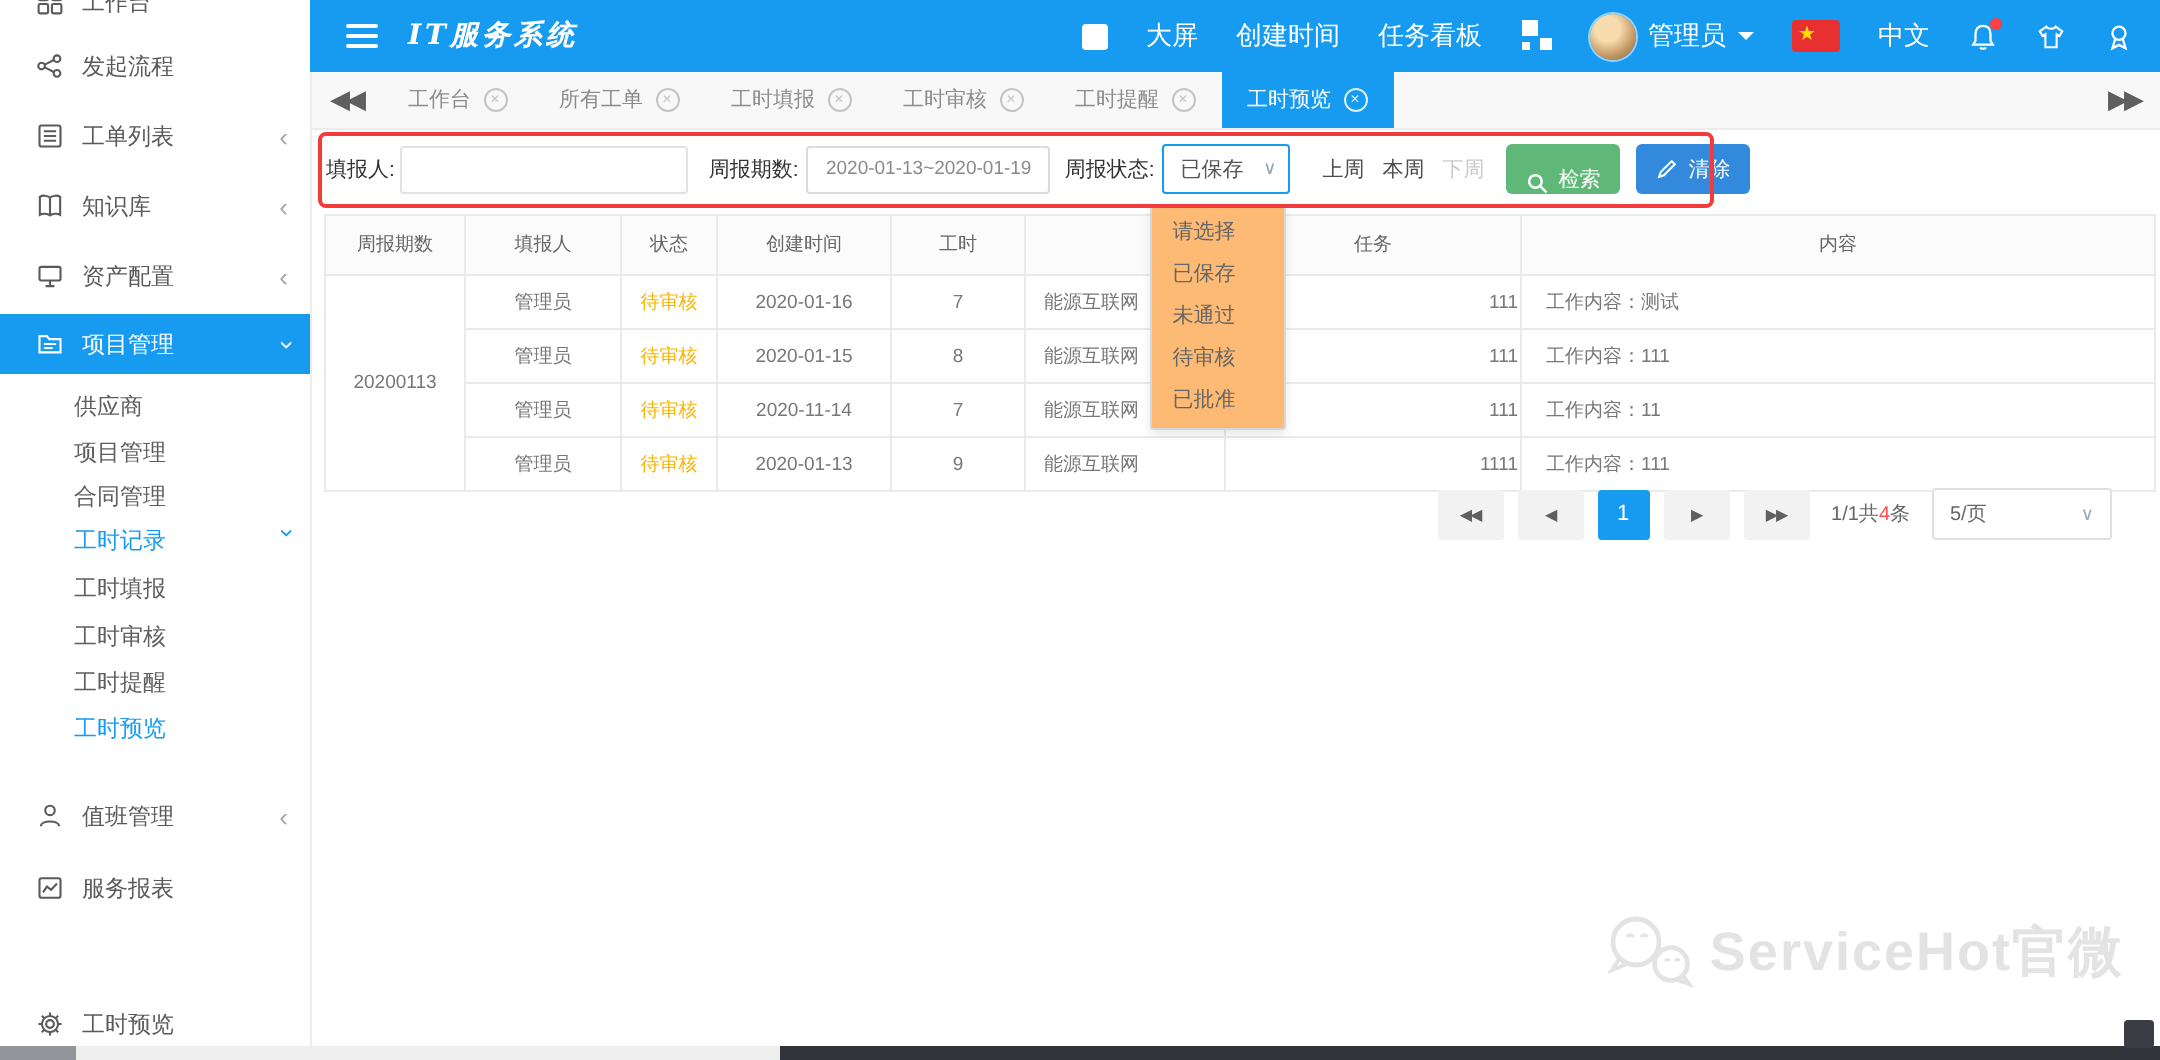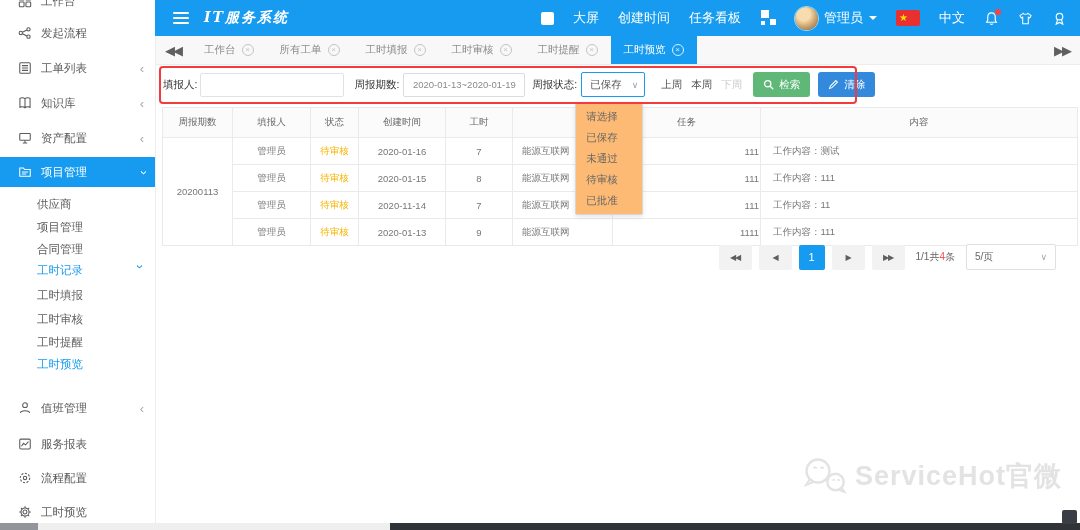--- a/index.html
+++ b/index.html
@@ -8,21 +8,21 @@
   
   .sidebar{position:absolute;left:0;top:0;width:155px;height:530px;background:#fff;border-right:1px solid #ededed;z-index:10;}
   .sit{position:absolute;left:0;width:155px;height:26px;display:flex;align-items:center;padding-left:18px;box-sizing:border-box;color:#5a5a5a;font-size:11.5px;cursor:pointer;}
   .sit .si-icon{width:14px;height:14px;margin-right:9px;display:inline-flex;flex:none;}
   .sit svg{stroke:currentColor;fill:none;}
   .chev{position:absolute;right:11px;color:#a8a8a8;font-size:13px;line-height:1;}
   .chev.down{transform:rotate(-90deg);}
   .sit.active{background:#169bf0;color:#fff;height:30px;}
   .sit.active .chev{color:#fff;}
   .ssub{position:absolute;left:0;width:155px;height:22px;line-height:22px;padding-left:37px;box-sizing:border-box;color:#5e5e5e;font-size:11.5px;cursor:pointer;}
-  .ssub.blue{color:#169bf0;font-family:Liberation Mono, monospace;}
+  .ssub.blue{color:#169bf0;}
   
   .header{position:absolute;left:155px;top:0;width:925px;height:36px;background:#169bf0;display:flex;align-items:center;z-index:10;color:#fff;}
   .ham{width:16px;display:flex;flex-direction:column;gap:3px;margin-left:18px;cursor:pointer;}
   .ham i{height:2px;background:#fff;border-radius:1px;}
   .app-title{margin-left:15px;font-family:"DejaVu Serif","Liberation Serif",serif;font-style:italic;font-weight:bold;font-size:14px;letter-spacing:2px;}
   .h-right{display:flex;align-items:center;gap:19px;margin-left:auto;margin-right:13px;}
   .h-link{font-size:13px;cursor:pointer;white-space:nowrap;}
   .sq-icon{width:13px;height:13px;background:#fff;border-radius:2px;cursor:pointer;}
   .tiles{position:relative;width:16px;height:16px;cursor:pointer;}
   .tiles i{position:absolute;background:#fff;display:block;}
@@ -48,21 +48,21 @@
   .annotation{position:absolute;left:159px;top:66px;width:694px;height:34px;border:2px solid #f43b3b;border-radius:4px;z-index:70;pointer-events:none;}
   .filterbar{position:absolute;left:163px;top:71px;height:27px;display:flex;align-items:center;z-index:55;}
   .f-label{font-size:10.5px;color:#333;white-space:nowrap;}
   .f-input{height:24px;width:144px;border:1px solid #e2e2e2;border-radius:2px;background:#fff;box-sizing:border-box;font-size:10px;color:#666;padding:0 7px;outline:none;margin-left:3px;font-family:inherit;}
   .f-date{height:24px;width:122px;border:1px solid #dcdcdc;border-radius:2px;background:#fff;box-sizing:border-box;font-size:9.5px;color:#8a8a8a;text-align:center;outline:none;margin-left:4px;padding:0;font-family:inherit;}
   .f-select{position:relative;height:25px;width:64px;border:1px solid #169bf0;border-radius:2px;background:#fff;box-sizing:border-box;display:flex;align-items:center;justify-content:space-between;padding:0 6px 0 8px;margin-left:4px;font-size:10.5px;color:#555;cursor:pointer;}
   .f-select .arr{color:#8fa4b5;font-size:9px;}
   .week{font-size:10.5px;color:#4c4c4c;cursor:pointer;white-space:nowrap;}
   .week.dis{color:#c9c9c9;cursor:default;}
   .btn{height:25px;display:flex;align-items:center;gap:5px;padding:0 10px;border:none;border-radius:3px;color:#fff;font-size:10.5px;cursor:pointer;font-family:inherit;}
-  .btn-search{background:#5fb878;}
+  .btn-search{background:#5fb878;align-items:flex-end;}
   .btn-clear{background:#3389dc;}
   
   .dd-panel{position:absolute;left:-7px;top:29px;width:66px;background:#fdba74;border:1px solid #d7d7d7;border-radius:2px;box-shadow:0 2px 5px rgba(0,0,0,.1);padding:3px 0;z-index:90;}
   .dd-opt{height:21px;line-height:21px;padding-left:10px;font-size:10.5px;color:#666;cursor:pointer;white-space:nowrap;}
   
   table.grid{position:absolute;left:162px;top:107px;width:916px;border-collapse:collapse;table-layout:fixed;z-index:1;}
   .grid th{height:27px;background:#fbfbfb;border:1px solid #eaeaea;font-size:9.5px;color:#666;font-weight:normal;}
   .grid td{height:24px;border:1px solid #eaeaea;font-size:9.5px;color:#777;text-align:center;overflow:hidden;white-space:nowrap;}
   .grid td.left{text-align:left;padding-left:12px;}
   .grid td.proj{text-align:left;padding-left:9px;}
@@ -173,29 +173,20 @@
     <span class="chev">‹</span>
   </div>
   <div class="sit" style="top:431px">
     <span class="si-icon">
         <svg width="14" height="14" viewBox="0 0 16 16" stroke-width="1.2">
           <rect x="2" y="2.4" width="12" height="11.2" rx="1.2"></rect>
           <polyline points="4 10.5 6.3 7.2 8.6 9 12 5.4"></polyline>
         </svg>
       </span>
     <span>服务报表</span>
-  </div>
-  <div class="sit" style="top:465px">
-    <span class="si-icon">
-        <svg width="14" height="14" viewBox="0 0 16 16" stroke-width="1.2">
-          <circle cx="8" cy="8" r="5.4" stroke-dasharray="2.4 1.7"></circle>
-          <circle cx="8" cy="8" r="1.9"></circle>
-        </svg>
-      </span>
-    <span>流程配置</span>
   </div>
   <div class="sit" style="top:499px">
     <span class="si-icon">
         <svg width="14" height="14" viewBox="0 0 16 16" stroke-width="1.2">
           <circle cx="8" cy="8" r="2.2"></circle>
           <circle cx="8" cy="8" r="4.6"></circle>
           <path d="M12.6 8 H14.6 M11.25 11.25 L12.67 12.67 M8 12.6 V14.6 M4.75 11.25 L3.33 12.67 M3.4 8 H1.4 M4.75 4.75 L3.33 3.33 M8 3.4 V1.4 M11.25 4.75 L12.67 3.33"></path>
         </svg>
       </span>
     <span>工时预览</span>

